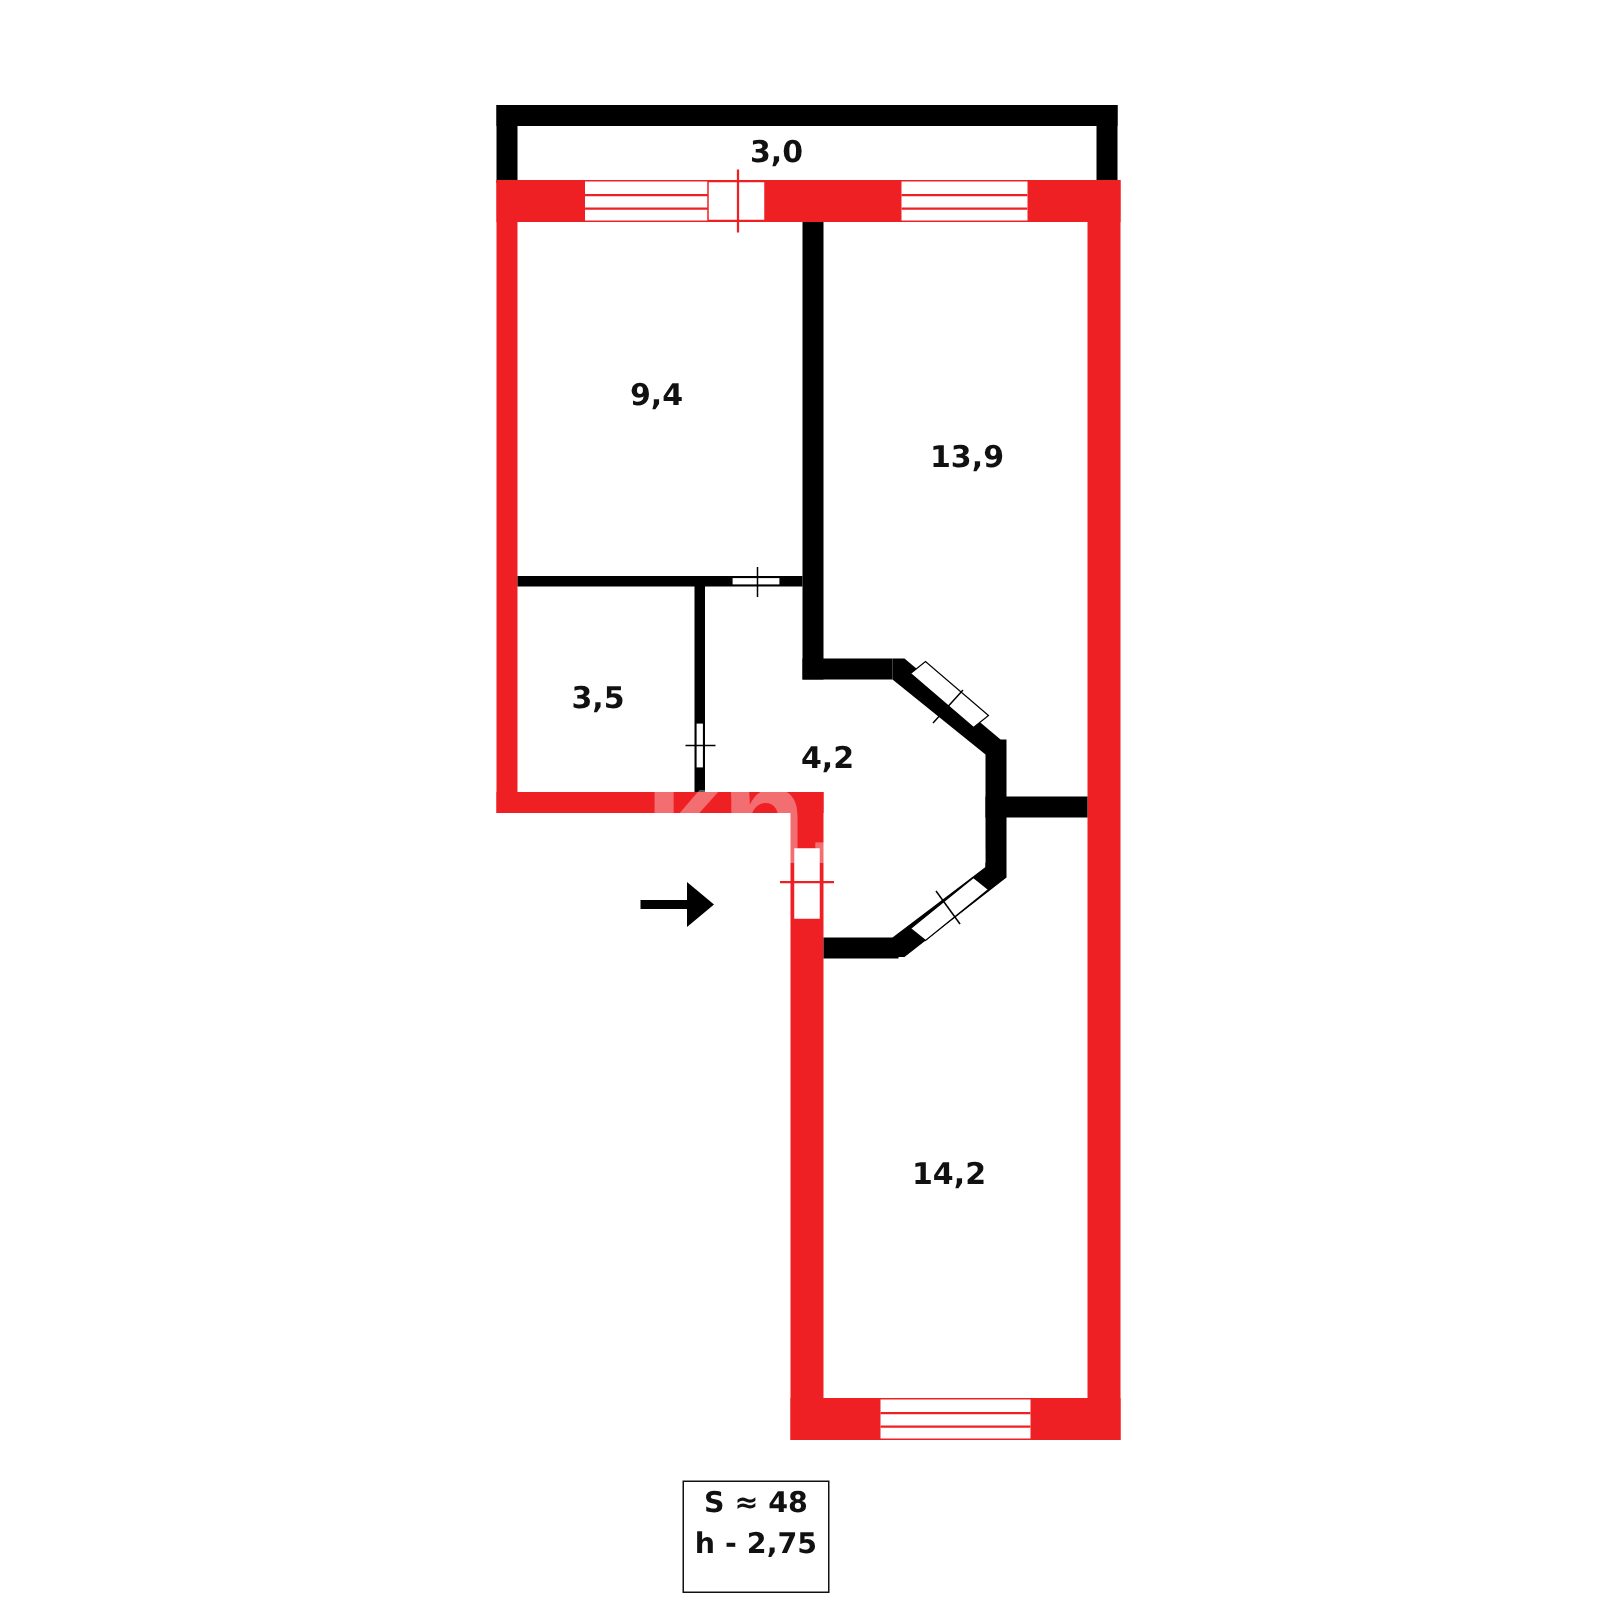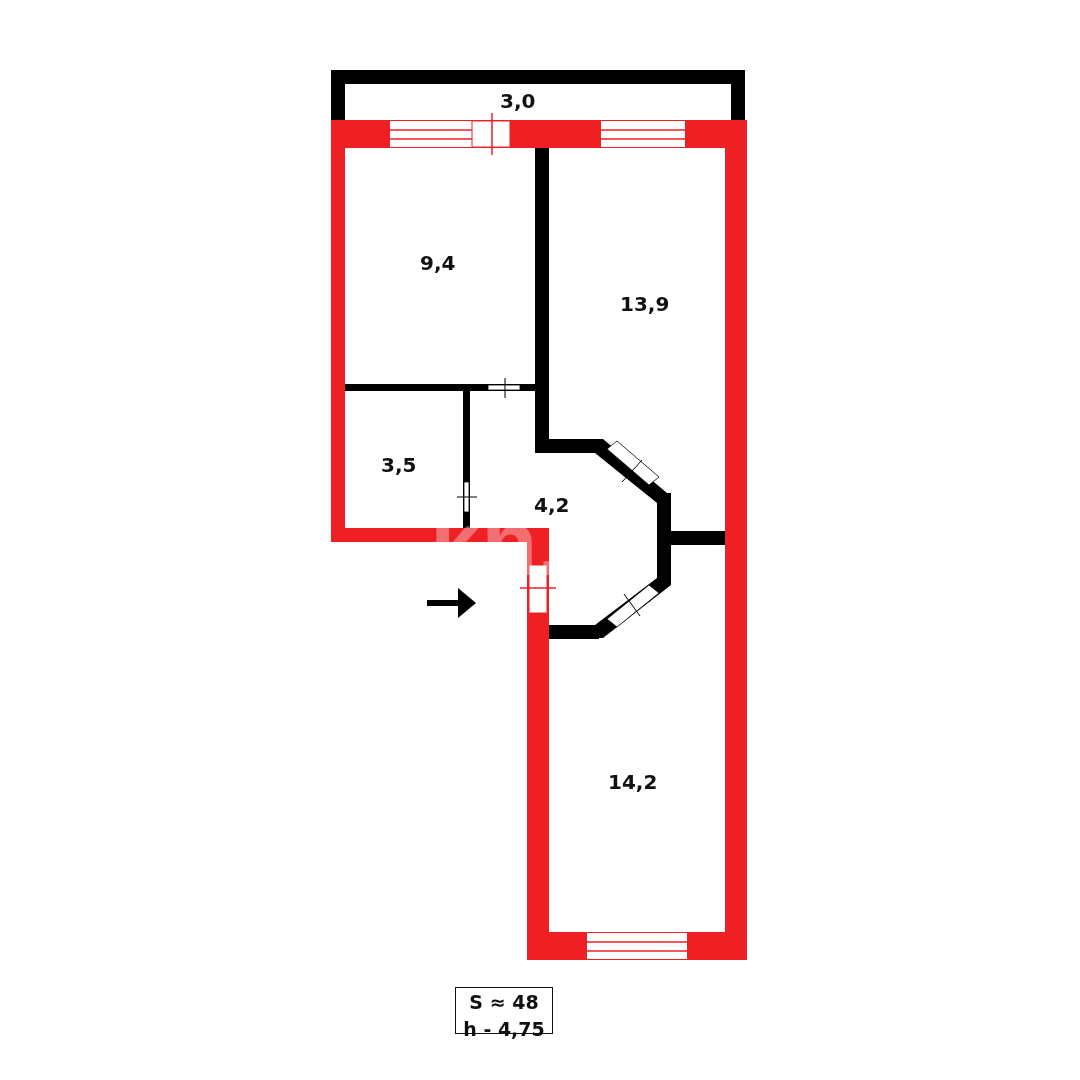--- a/index.html
+++ b/index.html
@@ -1,19 +1,19 @@
 <!DOCTYPE html>
 <html><head>
 <meta charset="utf-8">
 <style>
   html,body{margin:0;padding:0;background:#fff;}
   body{width:1080px;height:1080px;position:relative;overflow:hidden;font-family:"DejaVu Sans","Liberation Sans",sans-serif;}
   svg{position:absolute;left:0;top:0;}
   .lbl{font-family:"DejaVu Sans","Liberation Sans",sans-serif;font-weight:bold;font-size:20px;fill:#111;}
-  .info{position:absolute;left:455px;top:987px;width:98px;height:47px;border:1.5px solid #111;box-sizing:border-box;text-align:center;font-family:"DejaVu Sans","Liberation Sans",sans-serif;font-weight:bold;font-size:19px;line-height:27px;color:#111;padding-top:1px;}
+  .info{position:absolute;left:455px;top:987px;width:98px;height:75px;border:1.5px solid #111;box-sizing:border-box;text-align:center;font-family:"DejaVu Sans","Liberation Sans",sans-serif;font-weight:bold;font-size:19px;line-height:27px;color:#111;padding-top:1px;}
   .wm{font-family:"Liberation Sans",sans-serif;font-weight:bold;font-size:92px;fill:#fff;opacity:0.35;}
 </style>
 </head>
 <body>
 
 <svg width="1080" height="1080" viewBox="0 0 1080 1080">
 
   <g>
     <rect x="331" y="70" width="414" height="14" fill="#000"></rect>
     <rect x="331" y="70" width="14" height="52" fill="#000"></rect>
@@ -90,14 +90,14 @@
   <text class="lbl" x="500" y="108">3,0</text>
   <text class="lbl" x="420" y="270">9,4</text>
   <text class="lbl" x="620" y="311">13,9</text>
   <text class="lbl" x="381" y="472">3,5</text>
   <text class="lbl" x="534" y="512">4,2</text>
   <text class="lbl" x="608" y="789">14,2</text>
 </svg>
 
 <div class="info">
   <div>S ≈ 48</div>
-  <div>h - 4,75</div>
+  <div>h - 2,75</div>
 </div>
 
 </body></html>

